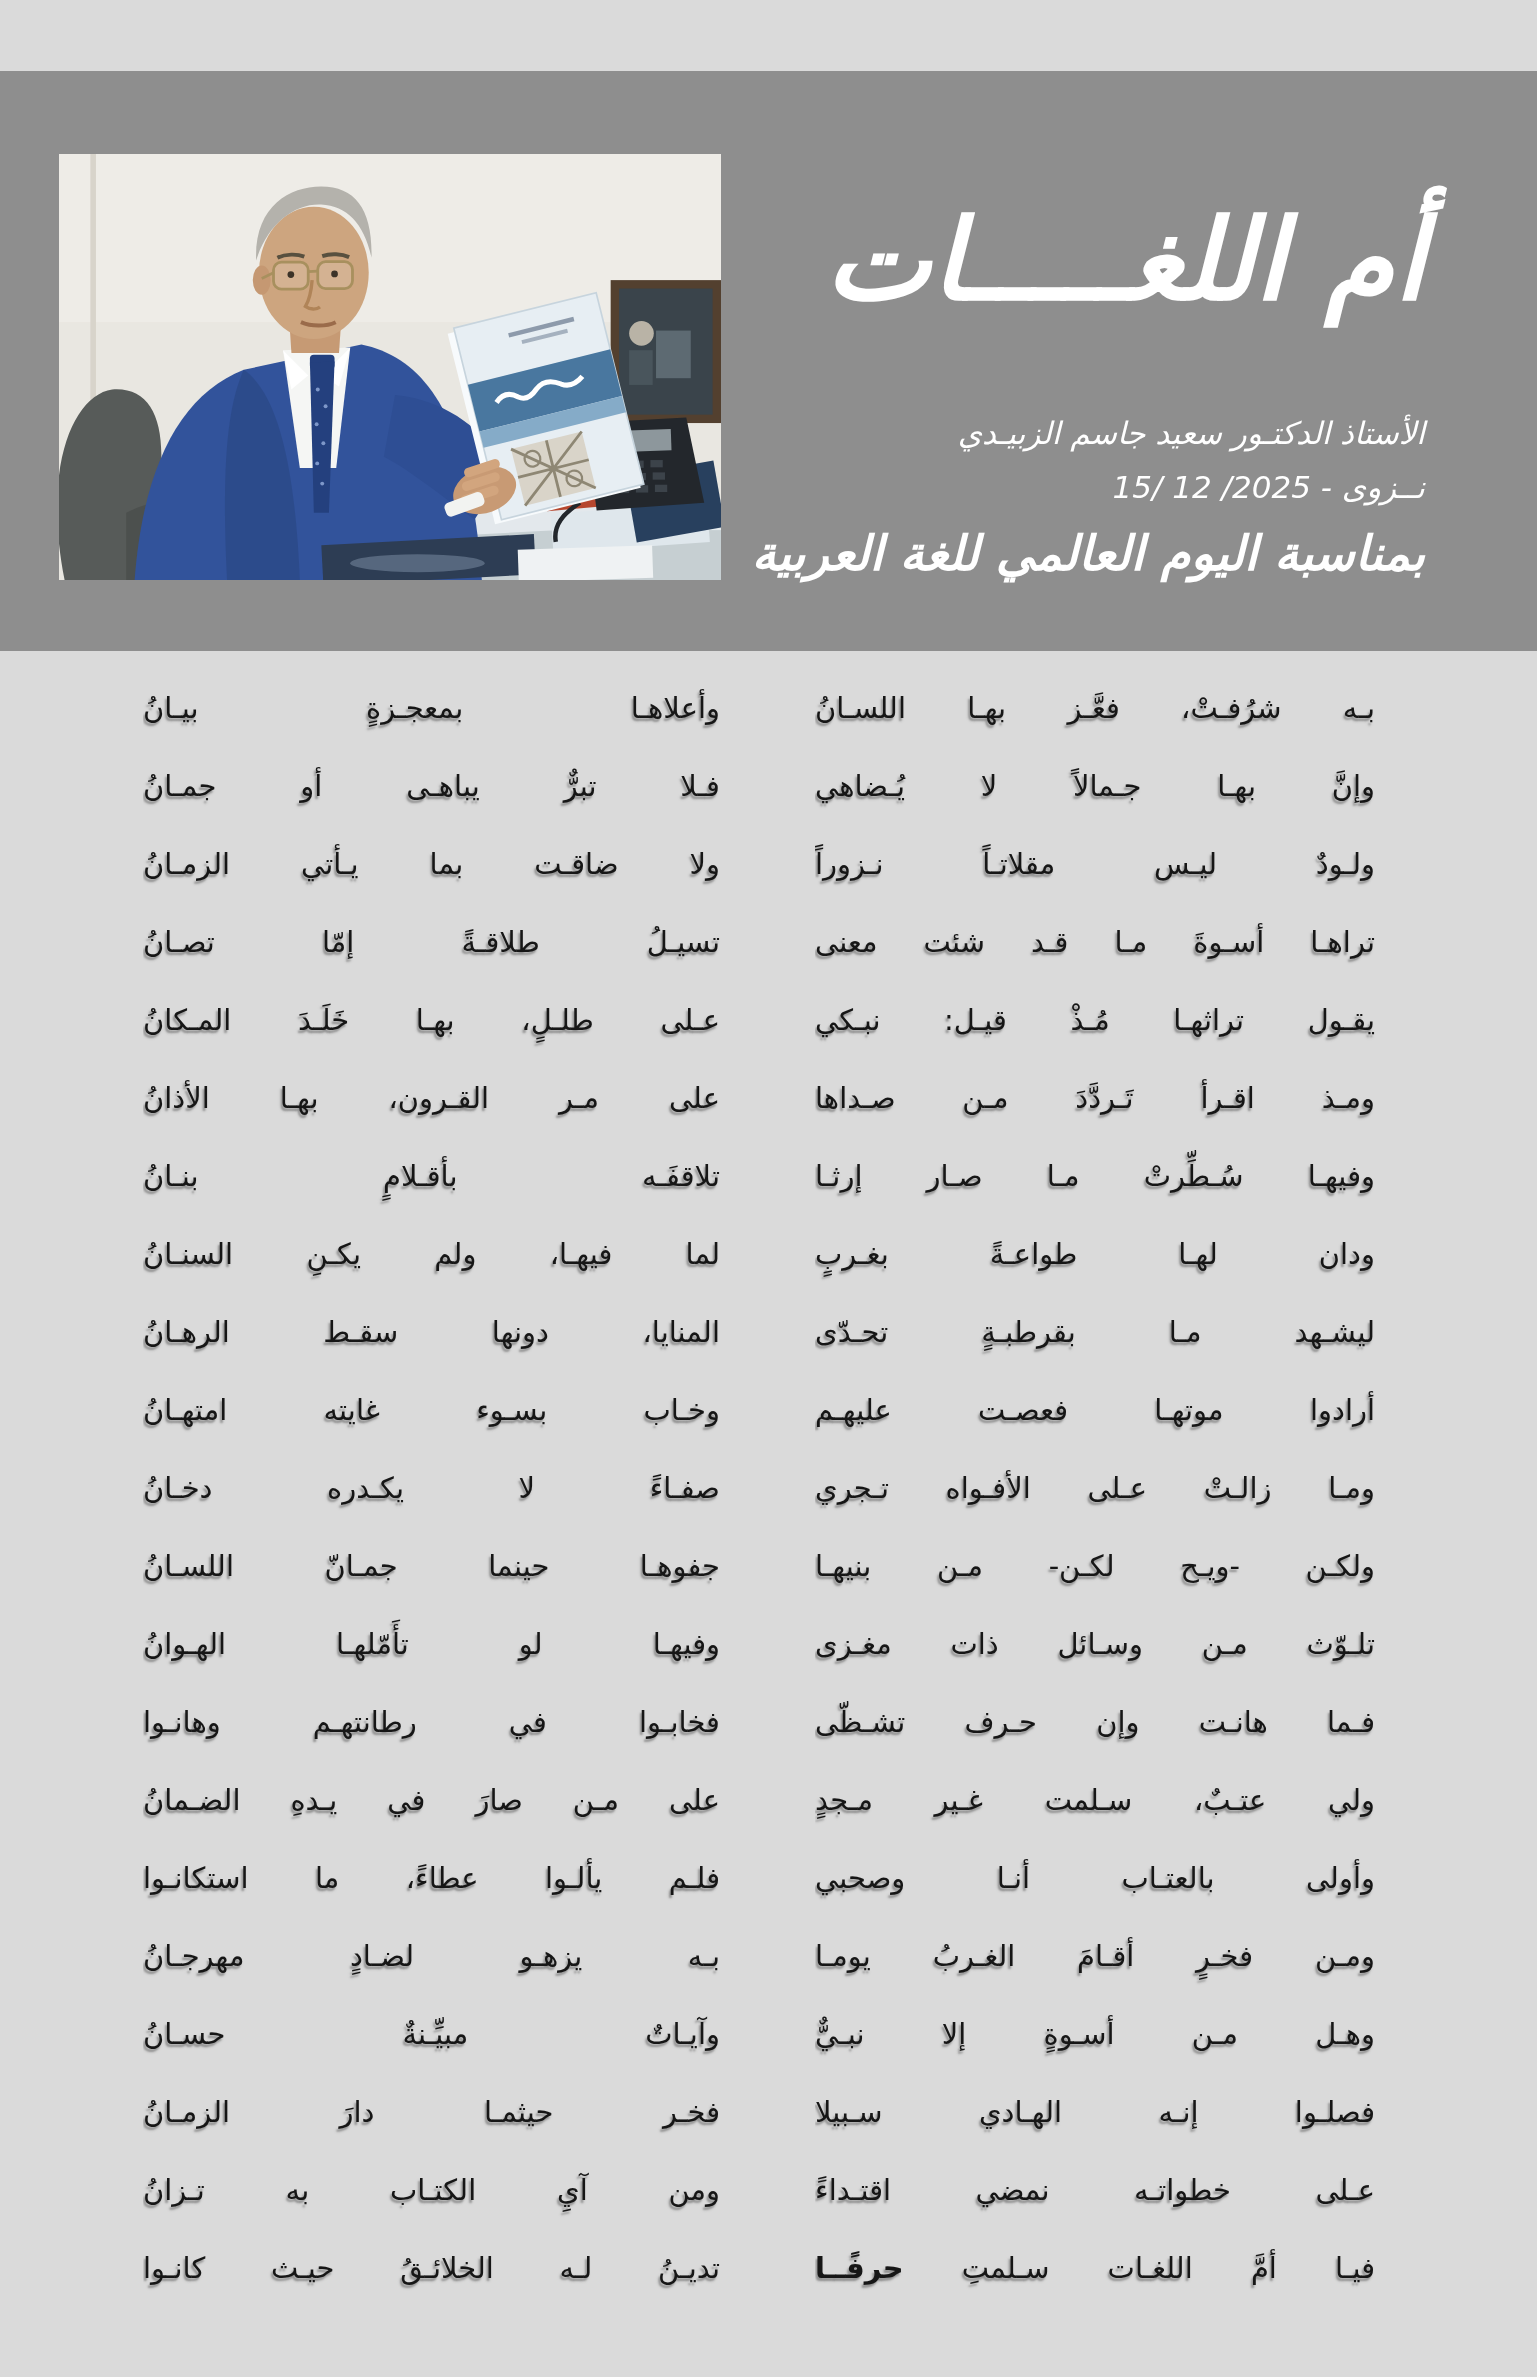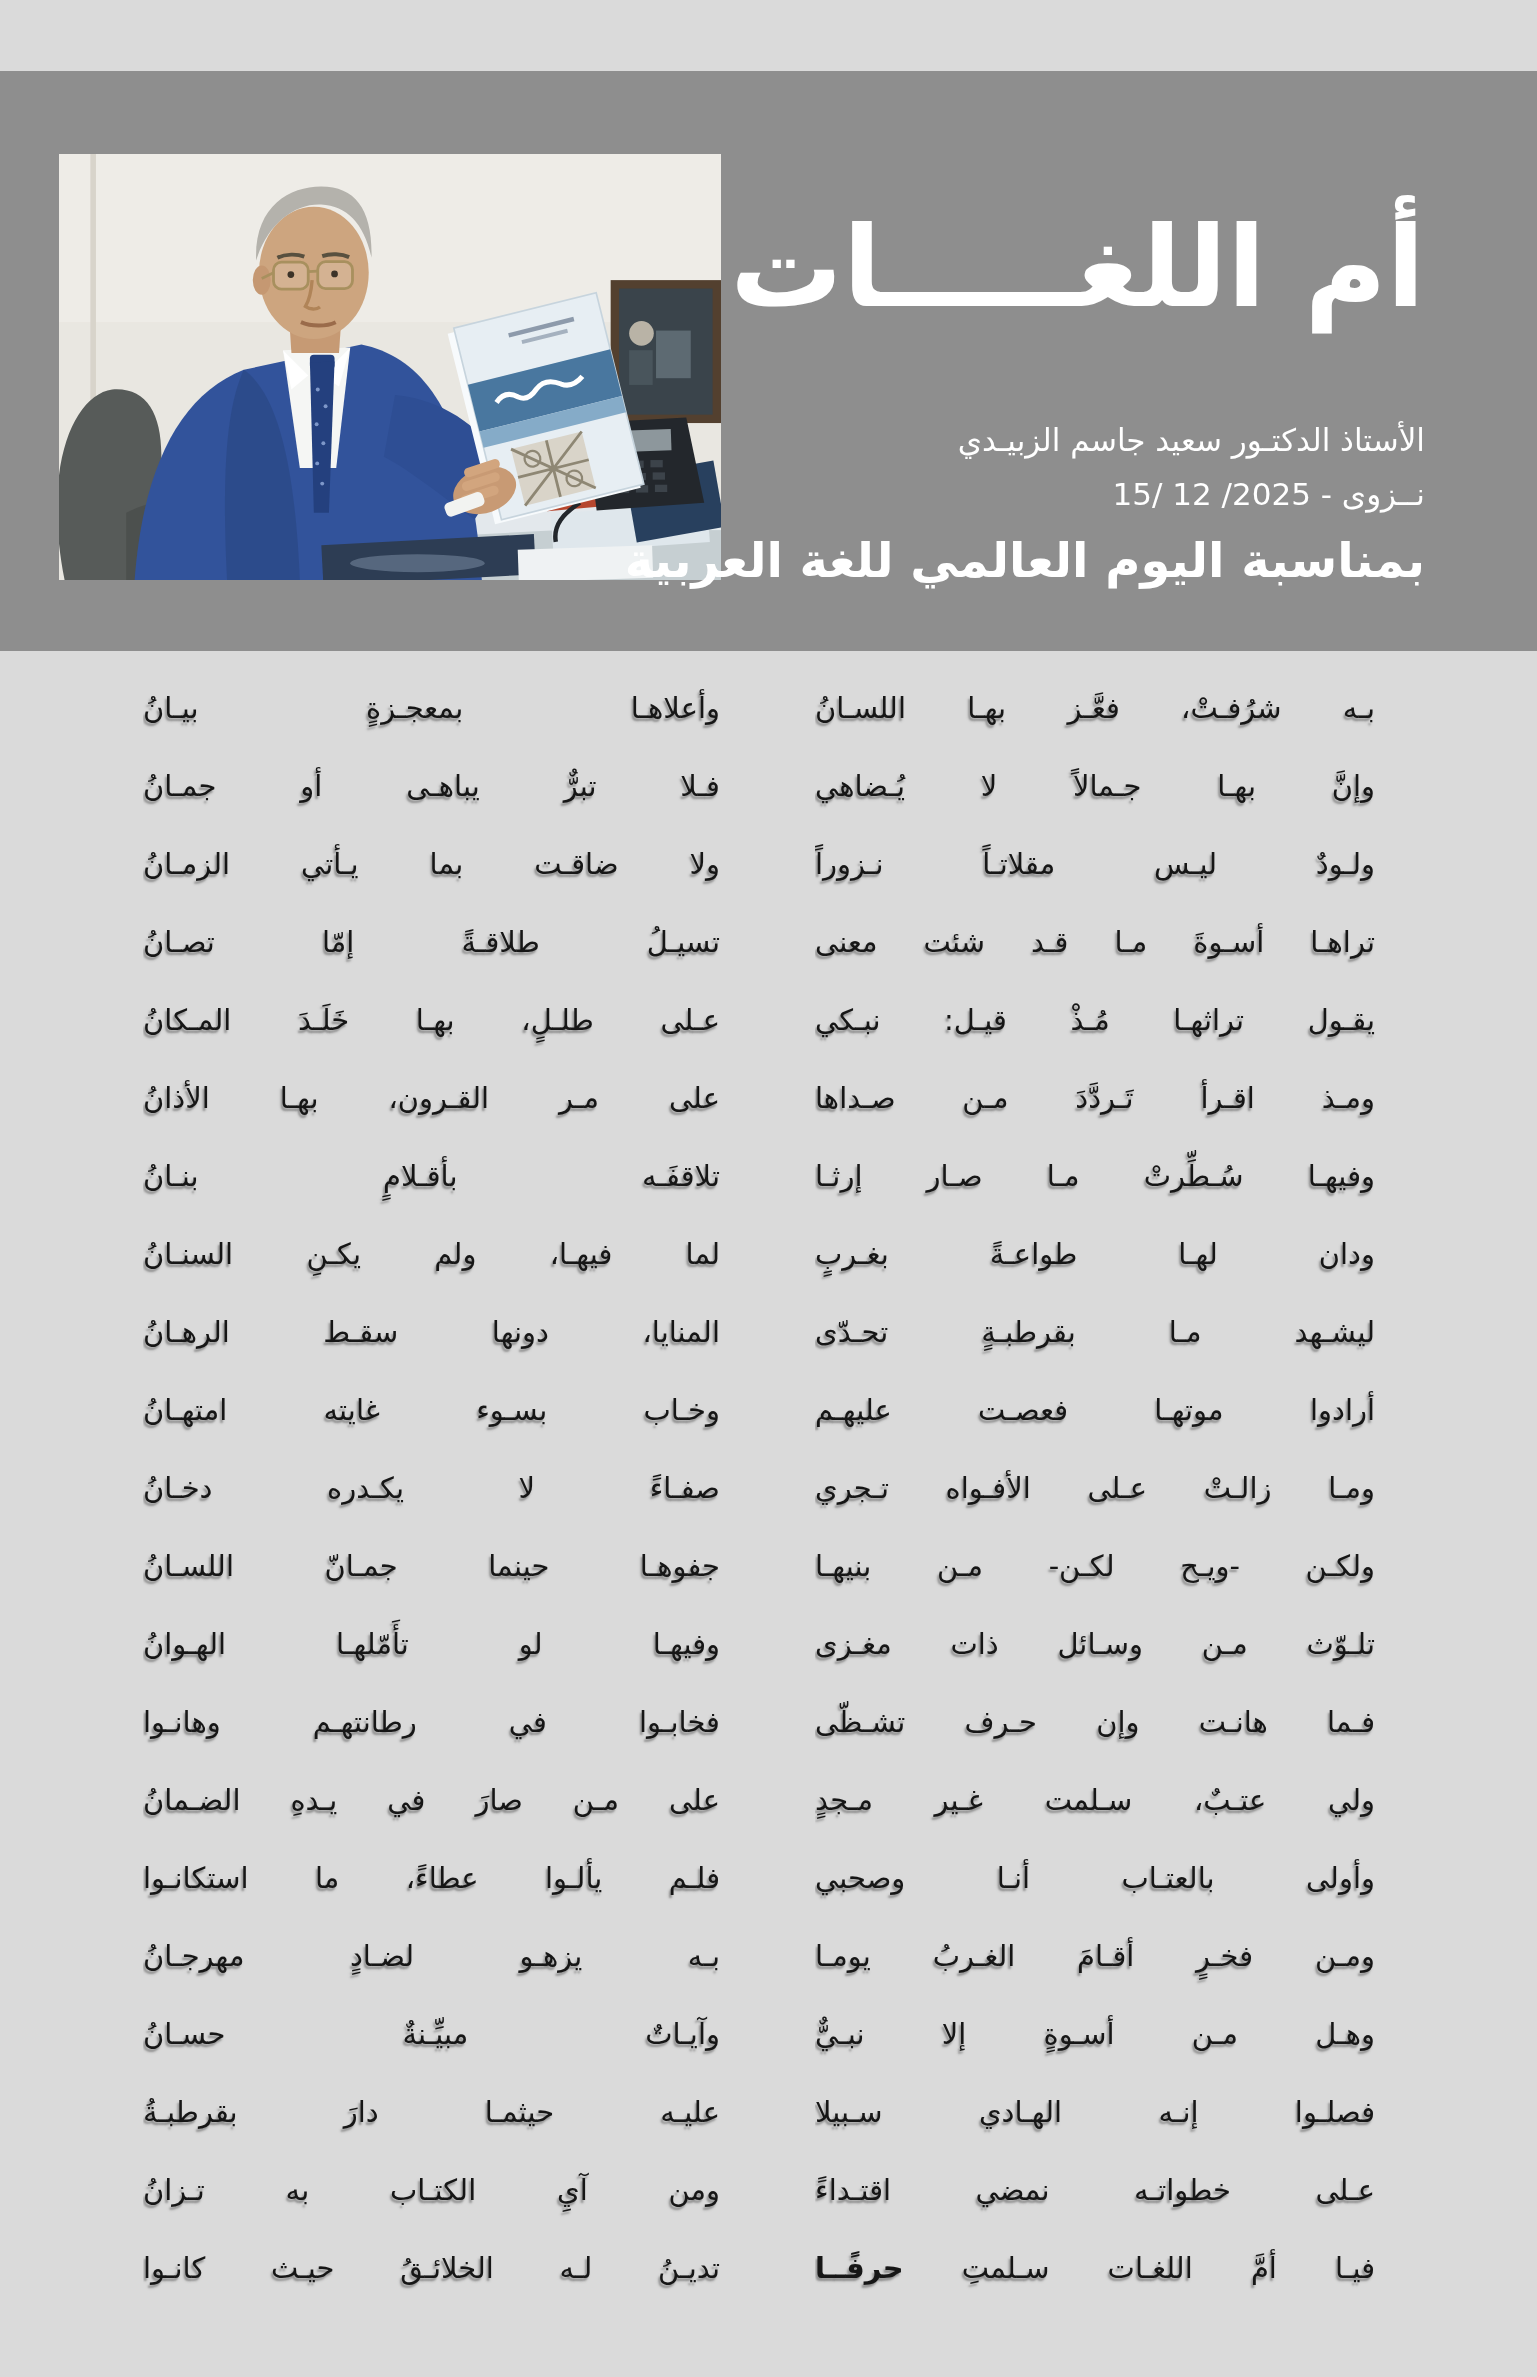--- a/index.html
+++ b/index.html
@@ -4,22 +4,22 @@
 <style>
   html,body{margin:0;padding:0;background:#dadada;}
   .page{
     position:relative;width:1537px;height:2377px;overflow:hidden;
     background:#dadada;font-family:"DejaVu Sans",sans-serif;
   }
   .band{position:absolute;left:0;top:71px;width:1537px;height:580px;background:#8e8e8e;}
   .photo{position:absolute;left:59px;top:154px;width:662px;height:426px;overflow:hidden;}
   .photo svg{display:block;width:100%;height:100%;}
   .header-text{
-    position:absolute;top:192px;right:112px;width:812px;
-    direction:rtl;text-align:right;color:#ffffff;
+    position:absolute;top:185px;right:112px;width:812px;
+    direction:rtl;text-align:right;color:#ffffff;font-style:italic;
   }
   .title{
     font-size:112px;font-weight:bold;line-height:1.35;letter-spacing:0;
     white-space:nowrap;
   }
   .byline{margin-top:76px;font-size:31px;line-height:1.4;}
   .dateline{margin-top:10px;font-size:31px;line-height:1.4;}
   .dateline .num{display:inline-block;}
   .occasion{margin-top:11.2px;font-size:48px;font-weight:bold;line-height:1.4;}
   .poem{position:absolute;top:669px;left:0;width:1537px;color:#161616;}
@@ -202,20 +202,20 @@
       <div class="line">المنايا، دونها سقـط الرهـانُ</div>
       <div class="line">وخـاب بسـوء غايته امتهـانُ</div>
       <div class="line">صفـاءً لا يكـدره دخـانُ</div>
       <div class="line">جفوهـا حينما جمـانّ اللسـانُ</div>
       <div class="line">وفيهـا لو تأَمّلهـا الهـوانُ</div>
       <div class="line">فخابـوا في رطانتهـم وهانـوا</div>
       <div class="line">على مـن صارَ في يـدهِ الضـمانُ</div>
       <div class="line">فلـم يألـوا عطاءً، ما استكانـوا</div>
       <div class="line">بـه يزهـو لضـادٍ مهرجـانُ</div>
       <div class="line">وآيـاتٌ مبيِّـنةٌ حسـانُ</div>
-      <div class="line">عليـه حيثمـا دارَ بقرطبـةُ</div>
+      <div class="line">فخـر حيثمـا دارَ الزمـانُ</div>
       <div class="line">ومن آيِ الكتـاب به تـزانُ</div>
       <div class="line">تديـنُ لـه الخلائـقُ حيـث كانـوا</div>
     </div>
 
   </div>
 </div>
 
 
 </body></html>

